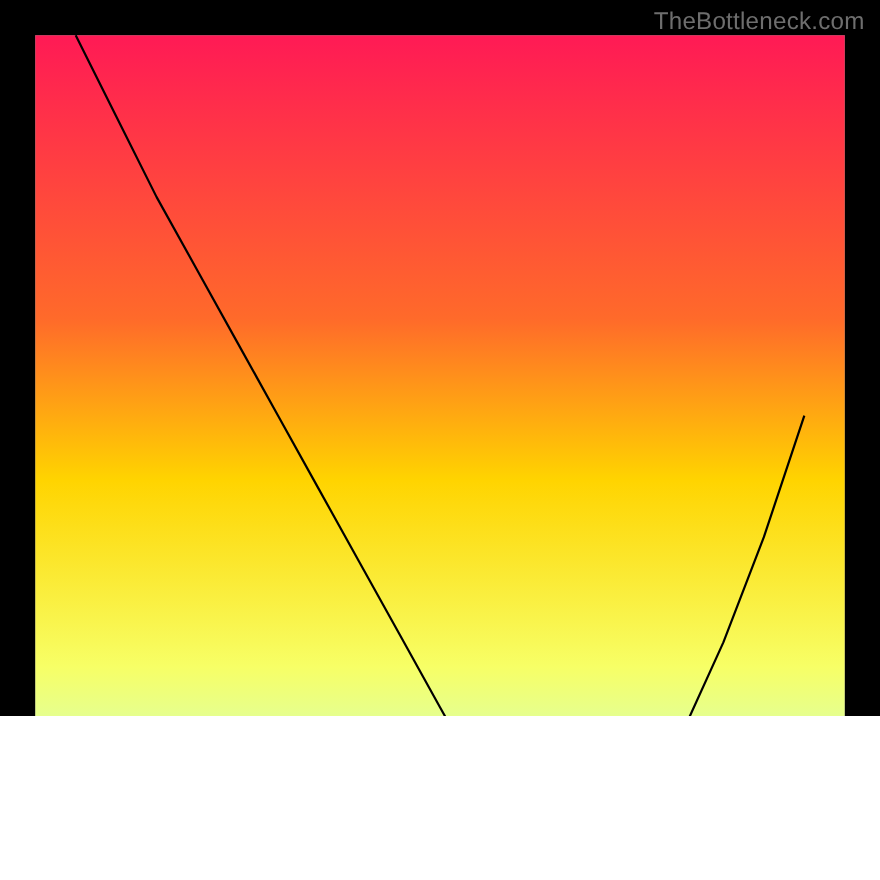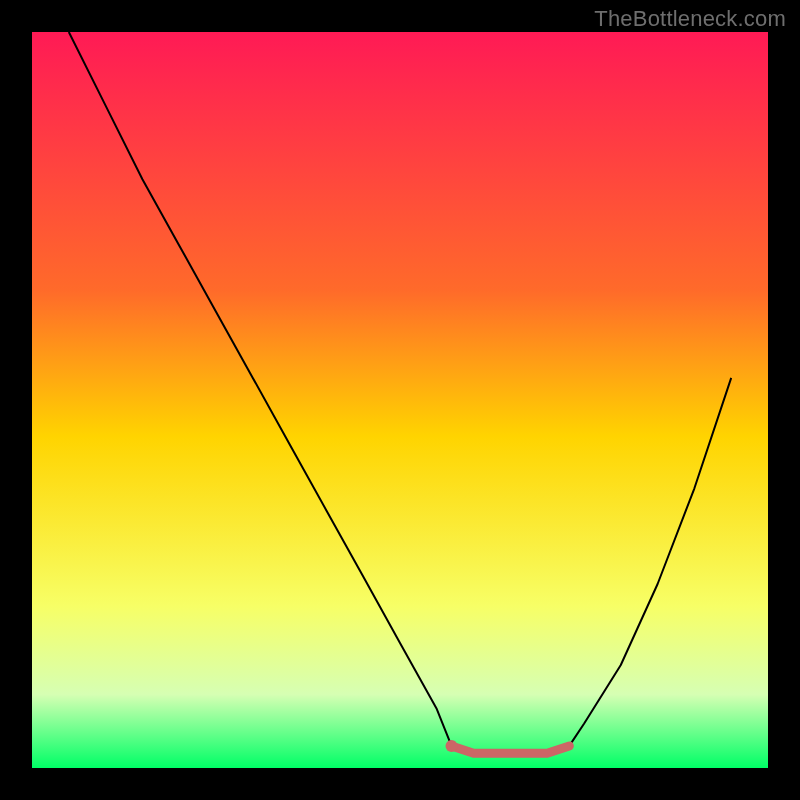--- a/index.html
+++ b/index.html
@@ -3,21 +3,21 @@
 <meta charset="utf-8">
 <style>
   body {
     margin: 0;
     padding: 0;
     background: #fff;
   }
   .chart-container {
     position: relative;
     width: 800px;
-    height: 800px;
+    height: 651px;
   }
   .watermark {
     position: absolute;
     top: 6px;
     right: 14px;
     font-family: Arial, Helvetica, sans-serif;
     font-size: 22px;
     color: #6e6e6e;
     letter-spacing: 0.2px;
     z-index: 10;

